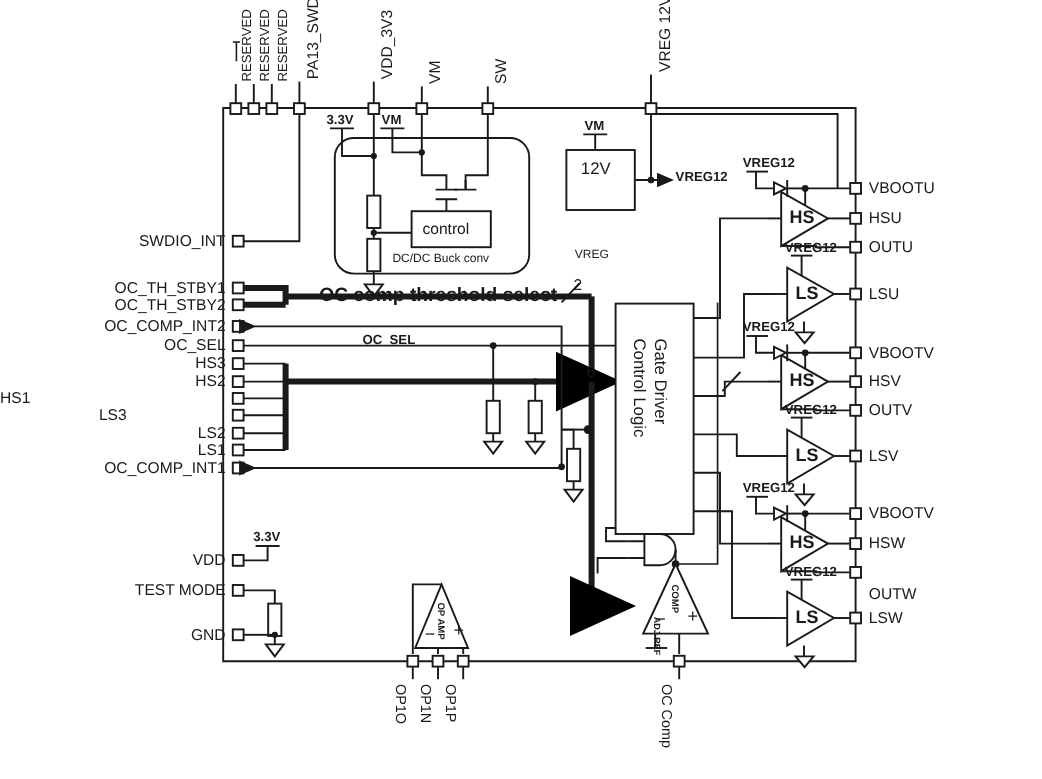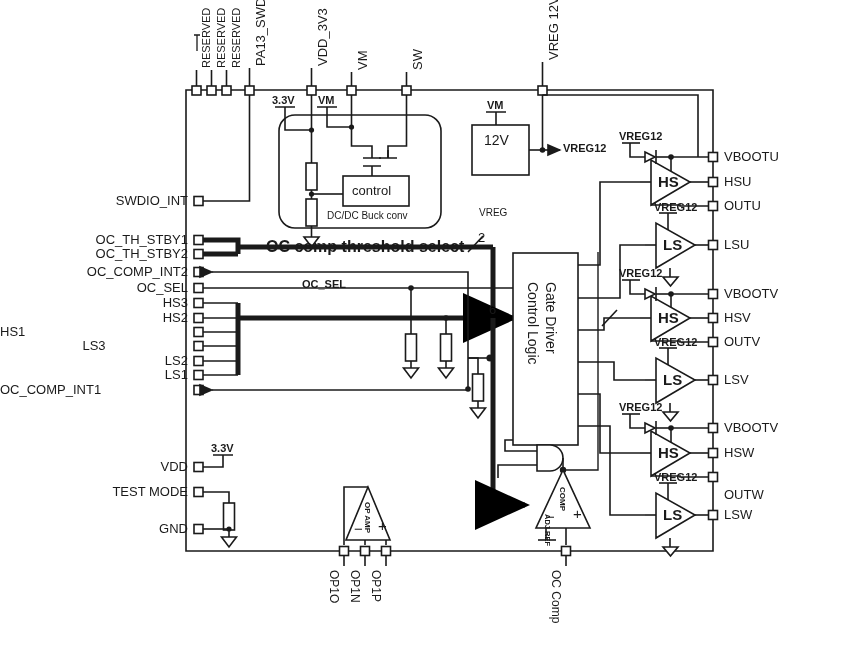--- a/index.html
+++ b/index.html
@@ -344,21 +344,21 @@
 <div class="lbl" style="left:0;top:233px;width:188px;text-align:right;">OC_TH_STBY1</div>
 <div class="lbl" style="left:0;top:247px;width:188px;text-align:right;">OC_TH_STBY2</div>
 <div class="lbl" style="left:0;top:265px;width:188px;text-align:right;">OC_COMP_INT2</div>
 <div class="lbl" style="left:0;top:281px;width:188px;text-align:right;">OC_SEL</div>
 <div class="lbl" style="left:0;top:296px;width:188px;text-align:right;">HS3</div>
 <div class="lbl" style="left:0;top:311px;width:188px;text-align:right;">HS2</div>
 <div class="lbl" style="left:0;top:325px;width:188px;text-align:left;">HS1</div>
 <div class="lbl" style="left:0;top:339px;width:188px;text-align:center;">LS3</div>
 <div class="lbl" style="left:0;top:354px;width:188px;text-align:right;">LS2</div>
 <div class="lbl" style="left:0;top:368px;width:188px;text-align:right;">LS1</div>
-<div class="lbl" style="left:0;top:383px;width:188px;text-align:left;">OC_COMP_INT1</div>
+<div class="lbl" style="left:0;top:383px;width:188px;text-align:right;">OC_COMP_INT1</div>
 <div class="lbl" style="left:0;top:460px;width:188px;text-align:right;">VDD</div>
 <div class="lbl" style="left:0;top:485px;width:188px;text-align:right;">TEST MODE</div>
 <div class="lbl" style="left:0;top:522px;width:188px;text-align:right;">GND</div>
 
 <div class="lbl" style="left:724px;top:150px;">VBOOTU</div>
 <div class="lbl" style="left:724px;top:175px;">HSU</div>
 <div class="lbl" style="left:724px;top:199px;">OUTU</div>
 <div class="lbl" style="left:724px;top:238px;text-align:right;">LSU</div>
 <div class="lbl" style="left:724px;top:287px;">VBOOTV</div>
 <div class="lbl" style="left:724px;top:311px;">HSV</div>

